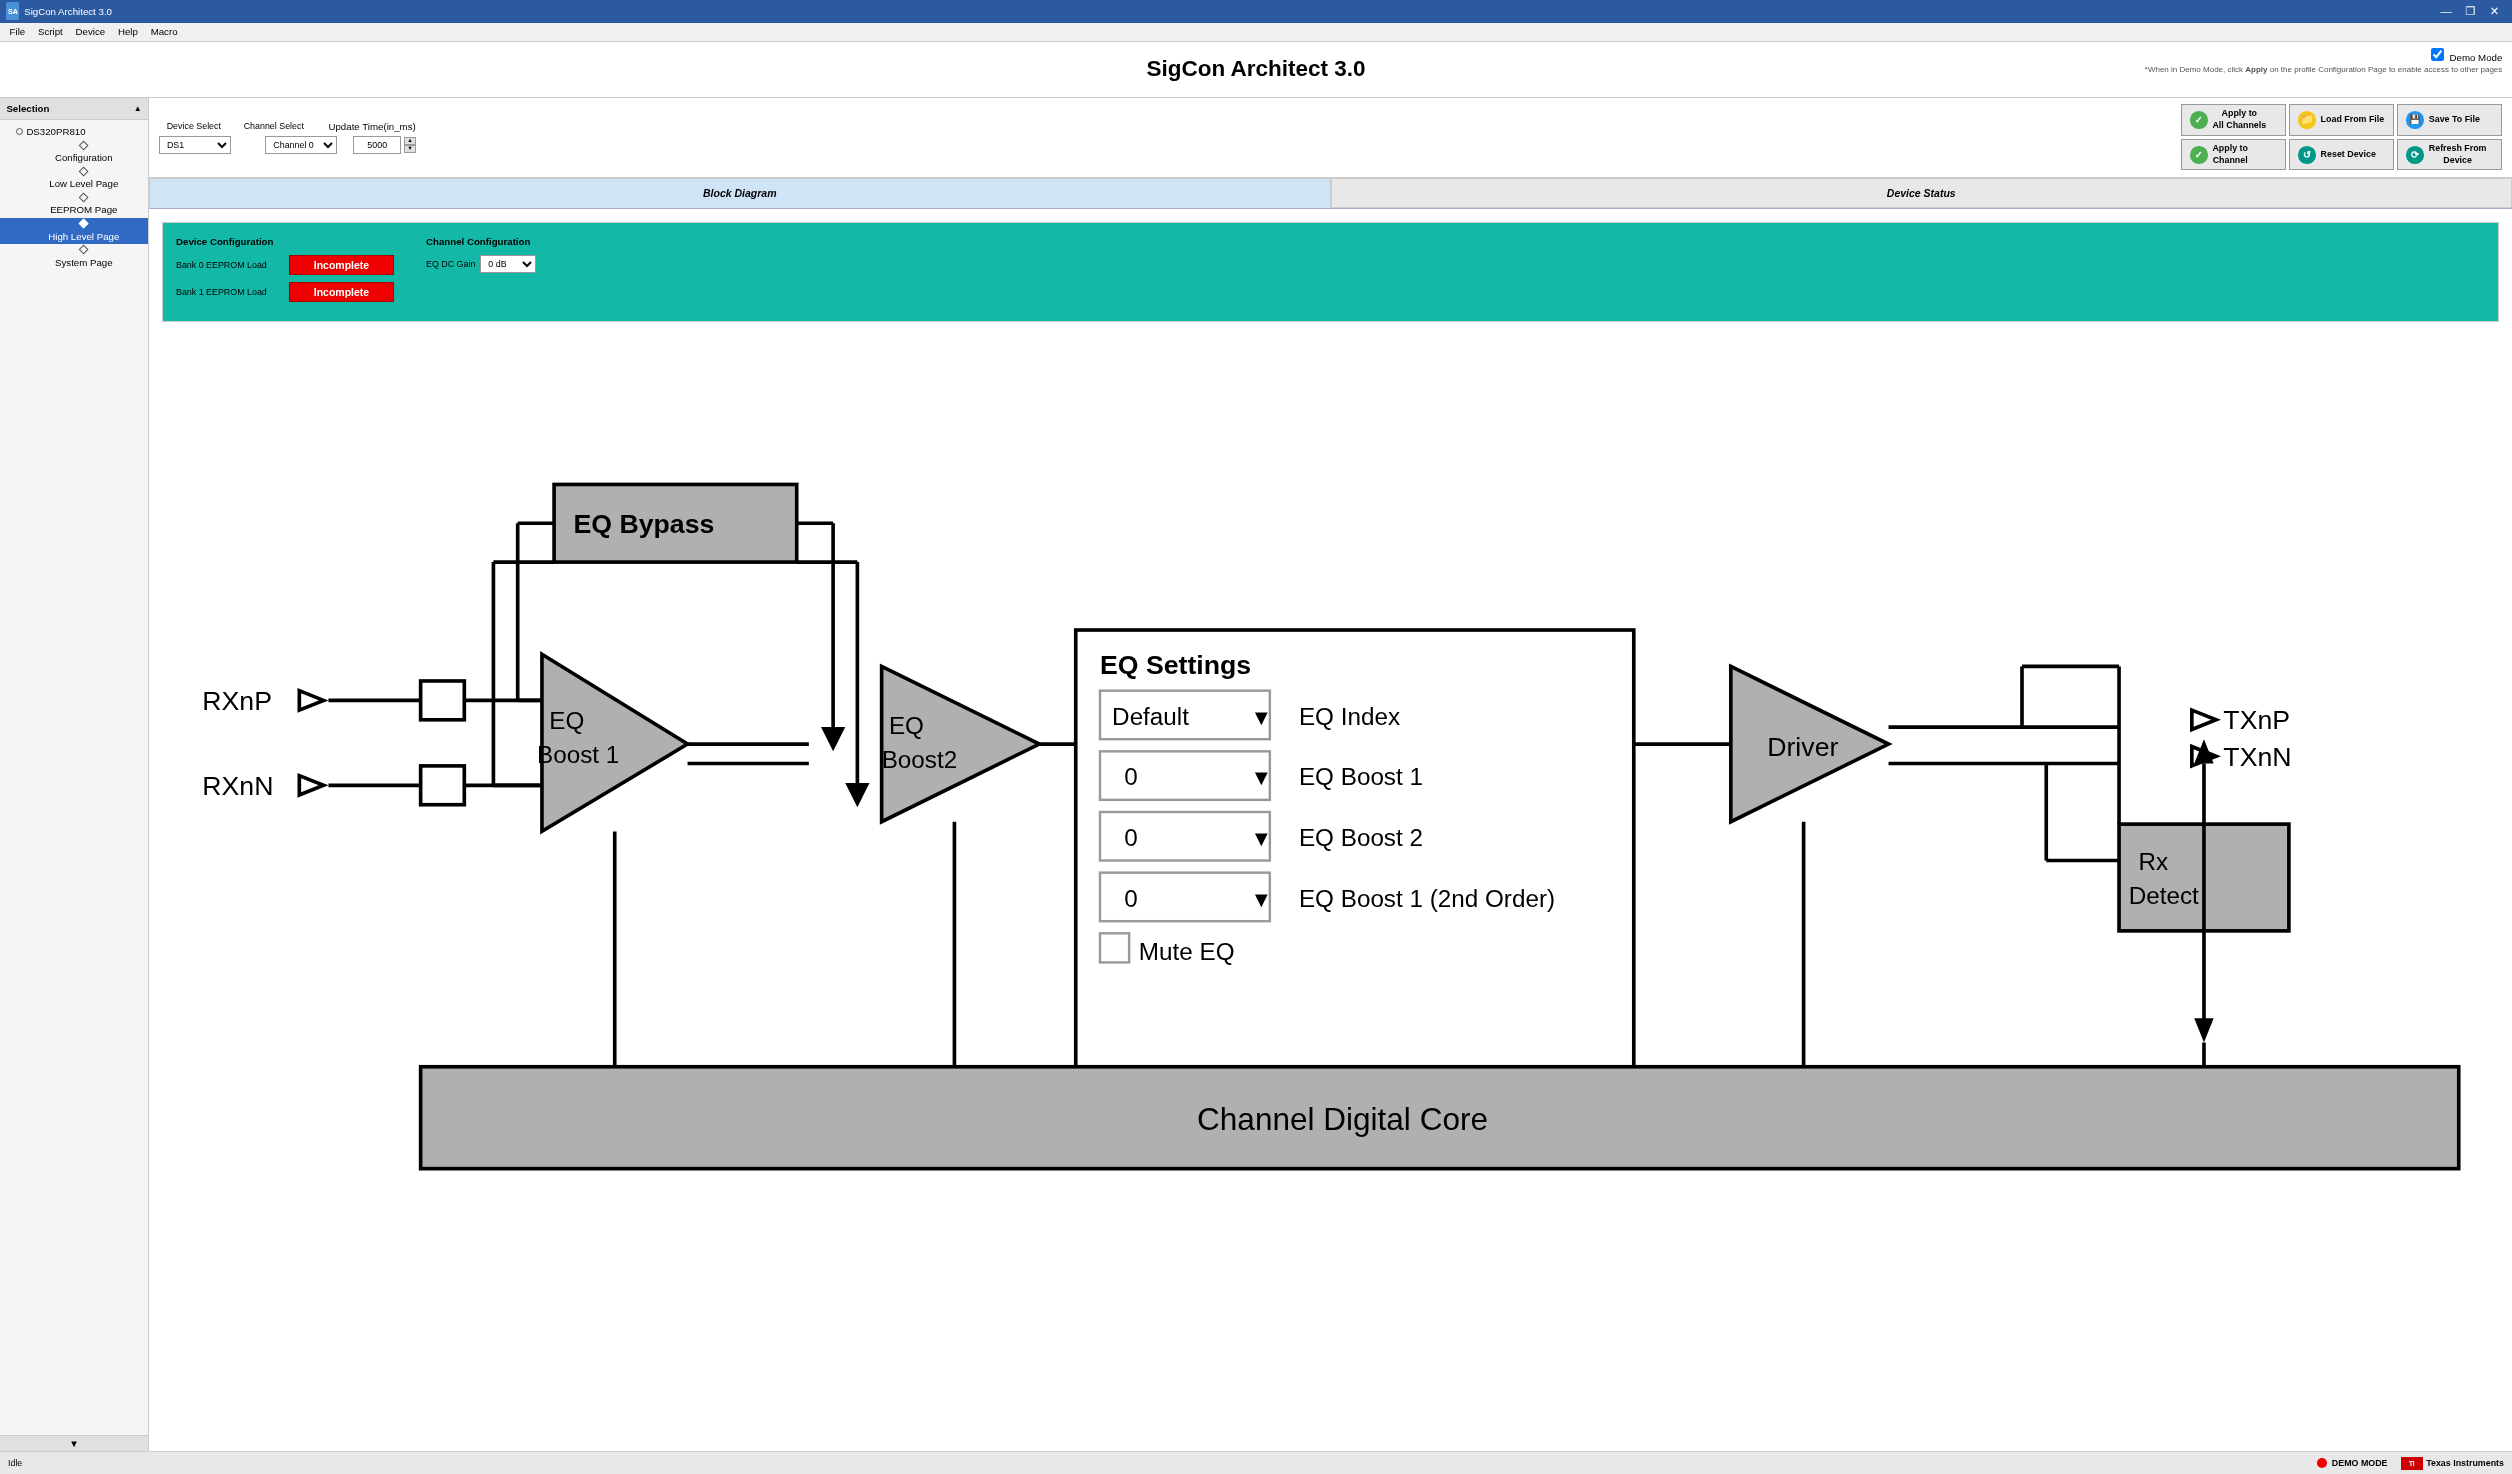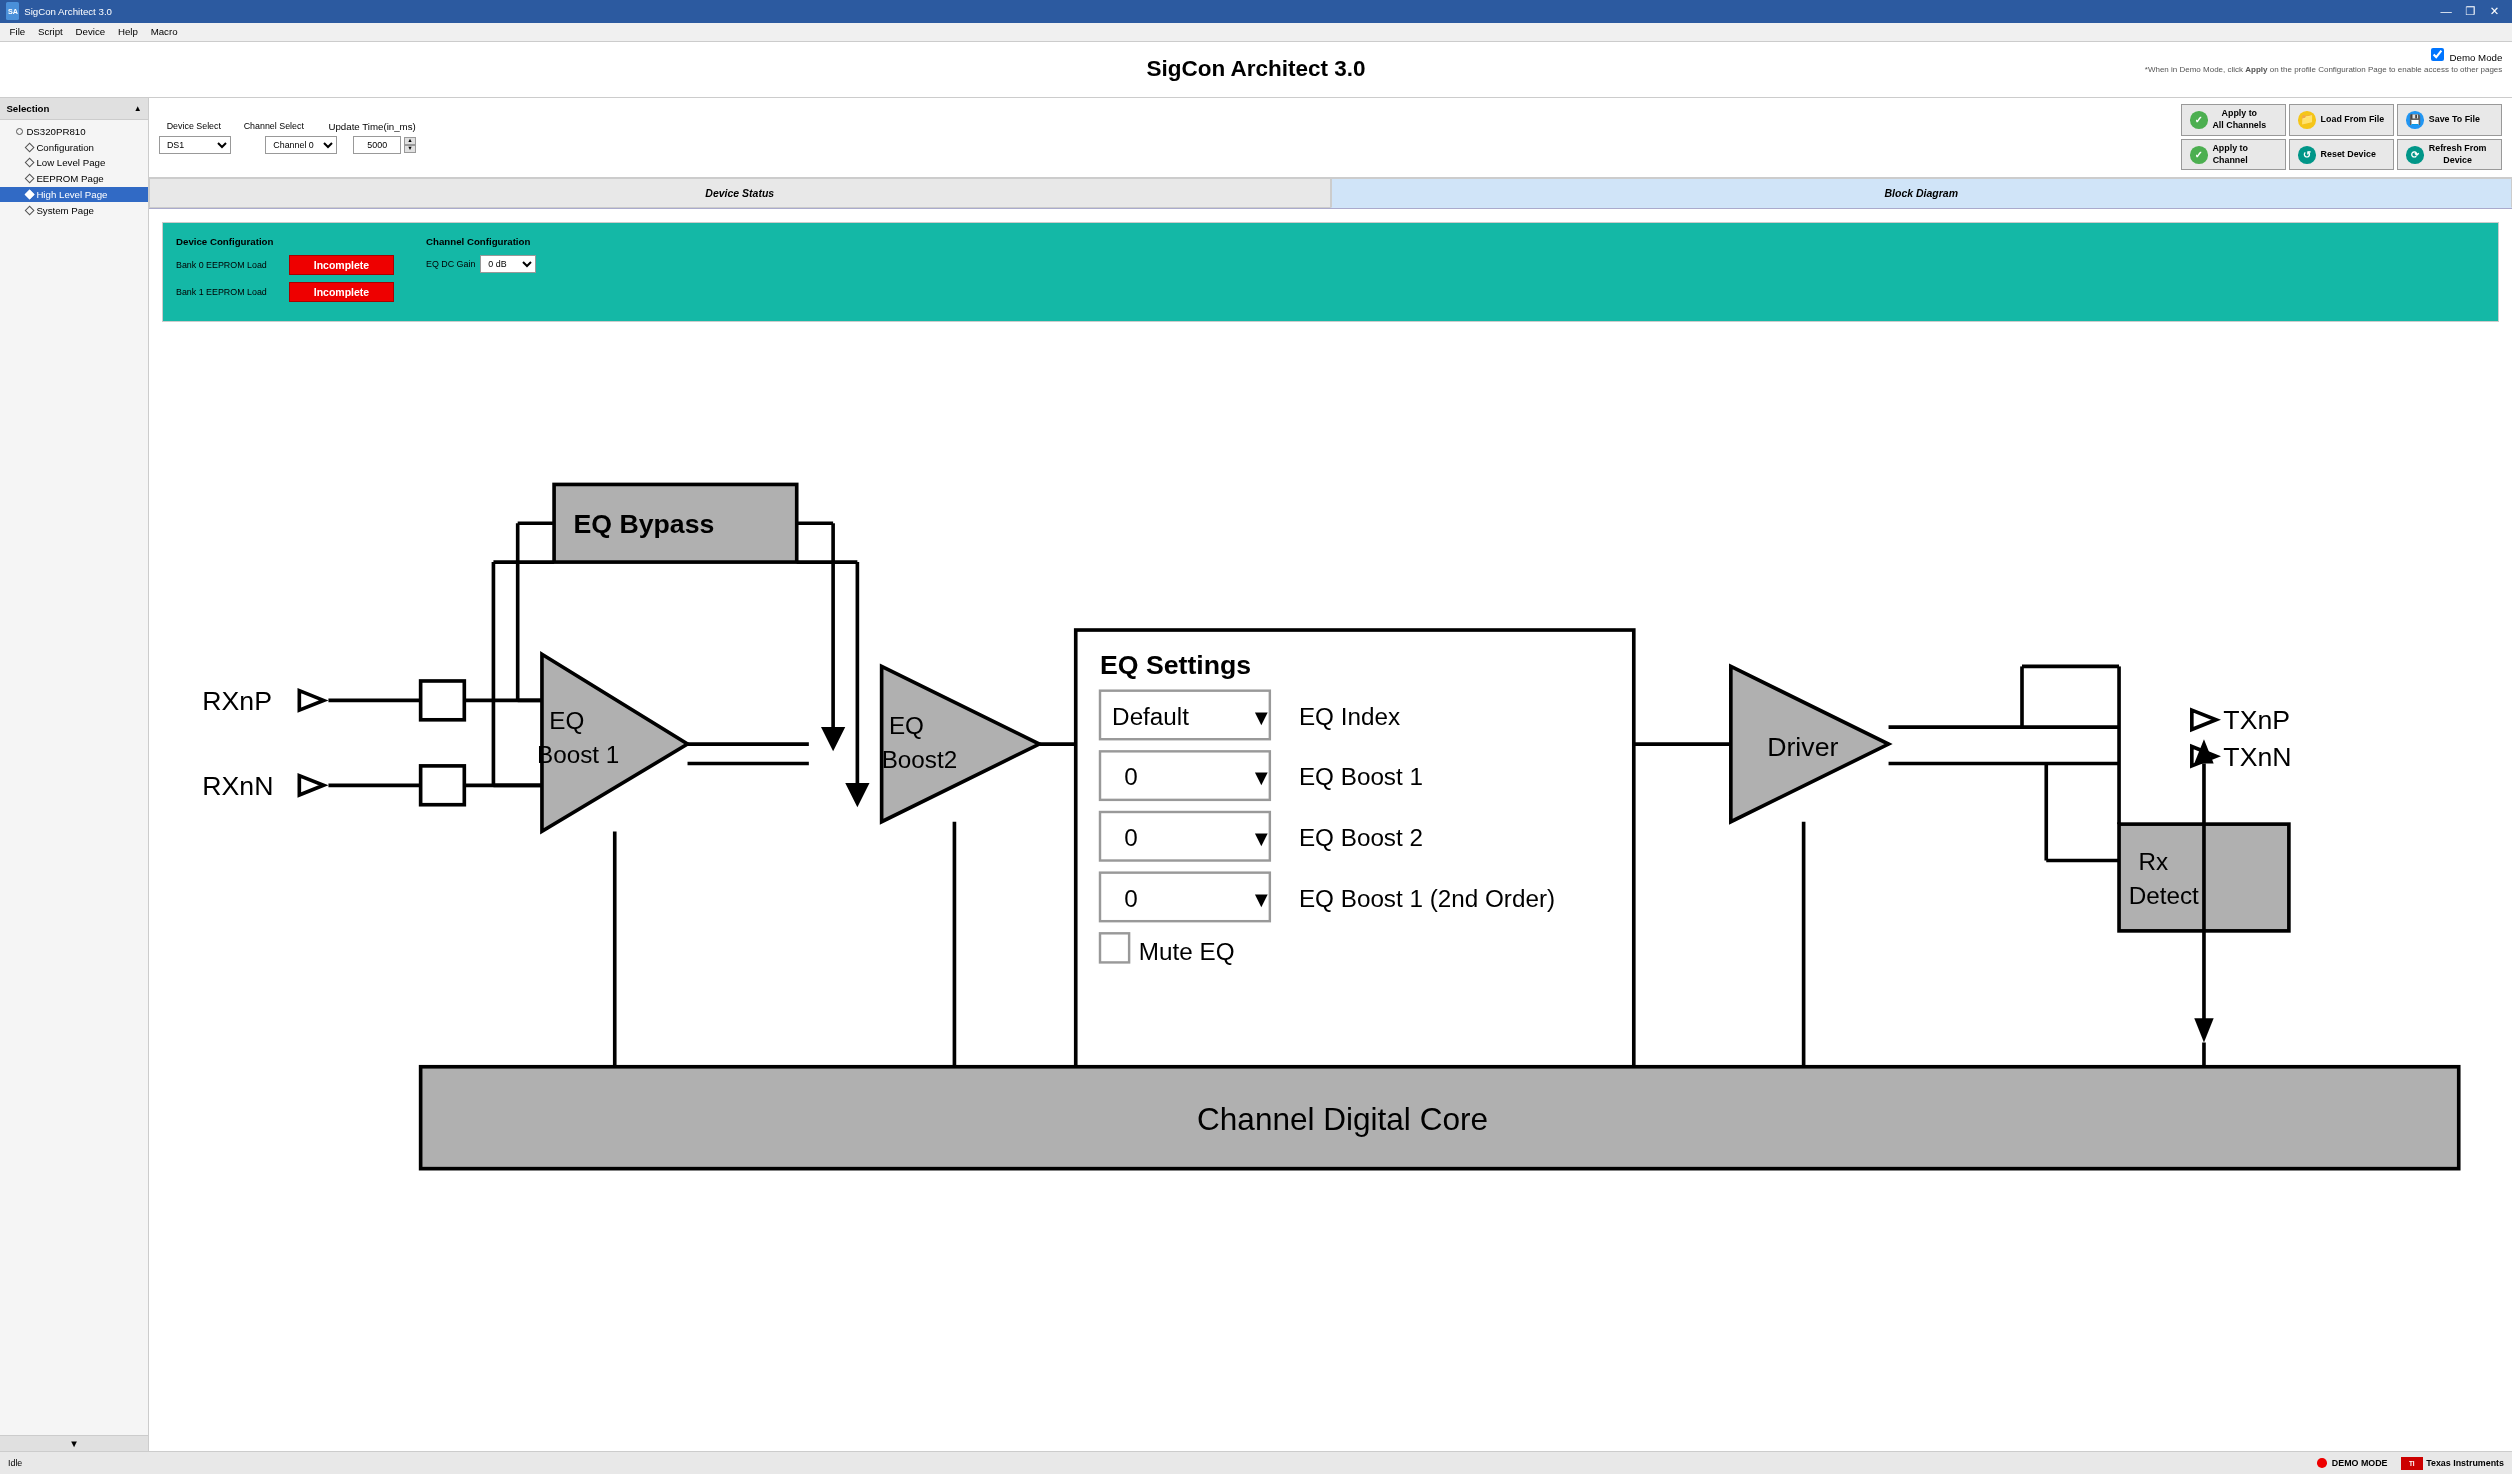--- a/index.html
+++ b/index.html
@@ -84,21 +84,21 @@
       gap: 3.2px;
       white-space: nowrap;
     }
     .tree-item.selected { background: #316ac5; color: white; }
     .tree-item .diamond { width: 7.2px; height: 7.2px; border: 1.2px solid #555; transform: rotate(45deg); display: inline-block; flex-shrink: 0; }
     .tree-item.selected .diamond { border-color: white; background: #316ac5; }
     .tree-item .diamond.filled { background: #333; }
     .tree-item.selected .diamond.filled { background: white; }
     .tree-item .circle { width: 7.2px; height: 7.2px; border: 1.2px solid #555; border-radius: 50%; display: inline-block; flex-shrink: 0; }
     .indent1 { padding-left: 16px; }
-    .indent2 { padding-left: 26px; }
+    .indent2 { padding-left: 26px; flex-direction: column; }
 
     
     .main-panel { flex: 1; overflow: auto; background: white; }
 
     
     .toolbar-area {
       padding: 6.4px 9.7px;
       border-bottom: 0.8px solid #ccc;
       display: flex;
       align-items: center;
@@ -369,25 +369,25 @@
             <span class="btn-text">Reset Device</span>
           </button>
           <button class="action-btn">
             <span class="btn-icon teal">⟳</span>
             <span class="btn-text">Refresh From<br>Device</span>
           </button>
         </div>
       </div>
 
       <div class="tabs-bar">
+        <div class="tab active">
+          <span>Block Diagram</span>
+        </div>
         <div class="tab">
           <span>Device Status</span>
-        </div>
-        <div class="tab active">
-          <span>Block Diagram</span>
         </div>
       </div>
 
       <div class="page-content">
 
         <div class="config-section">
           <div class="config-group">
             <h4>Device Configuration</h4>
             <div class="config-row">
               <span class="config-label">Bank 0 EEPROM Load</span>

